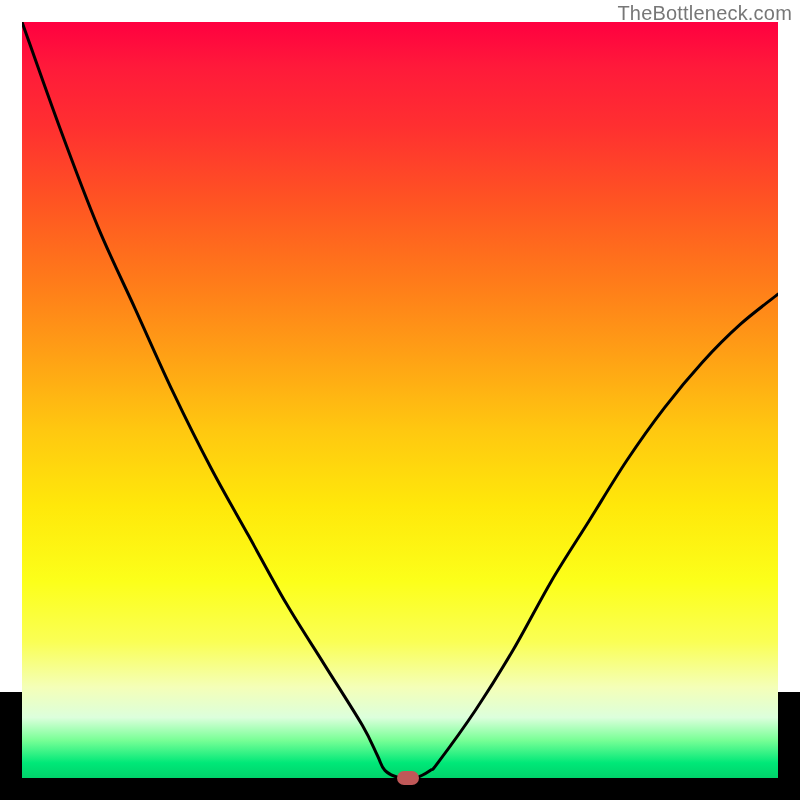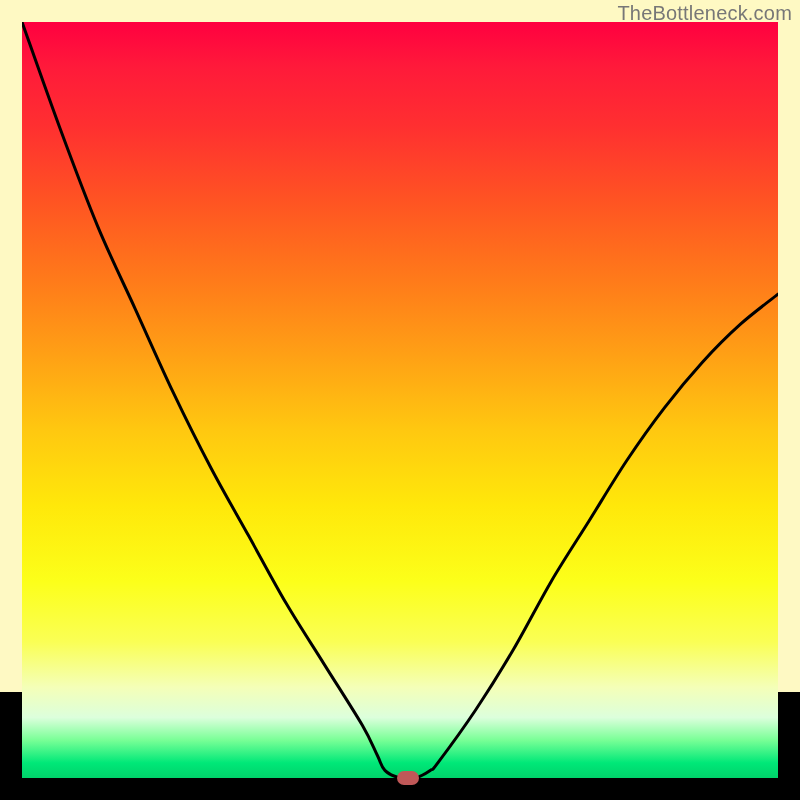--- a/index.html
+++ b/index.html
@@ -8,21 +8,21 @@
     width: 800px;
     height: 800px;
     overflow: hidden;
     background: #000;
     font-family: Arial, Helvetica, sans-serif;
   }
   .frame {
     position: relative;
     width: 800px;
     height: 692px;
-    background: #fef9c3;
+    background: #ffffff;
     text-align: right;
   }
   .plot {
     position: absolute;
     left: 22px;
     top: 22px;
     width: 756px;
     height: 756px;
   }
   .gradient {

